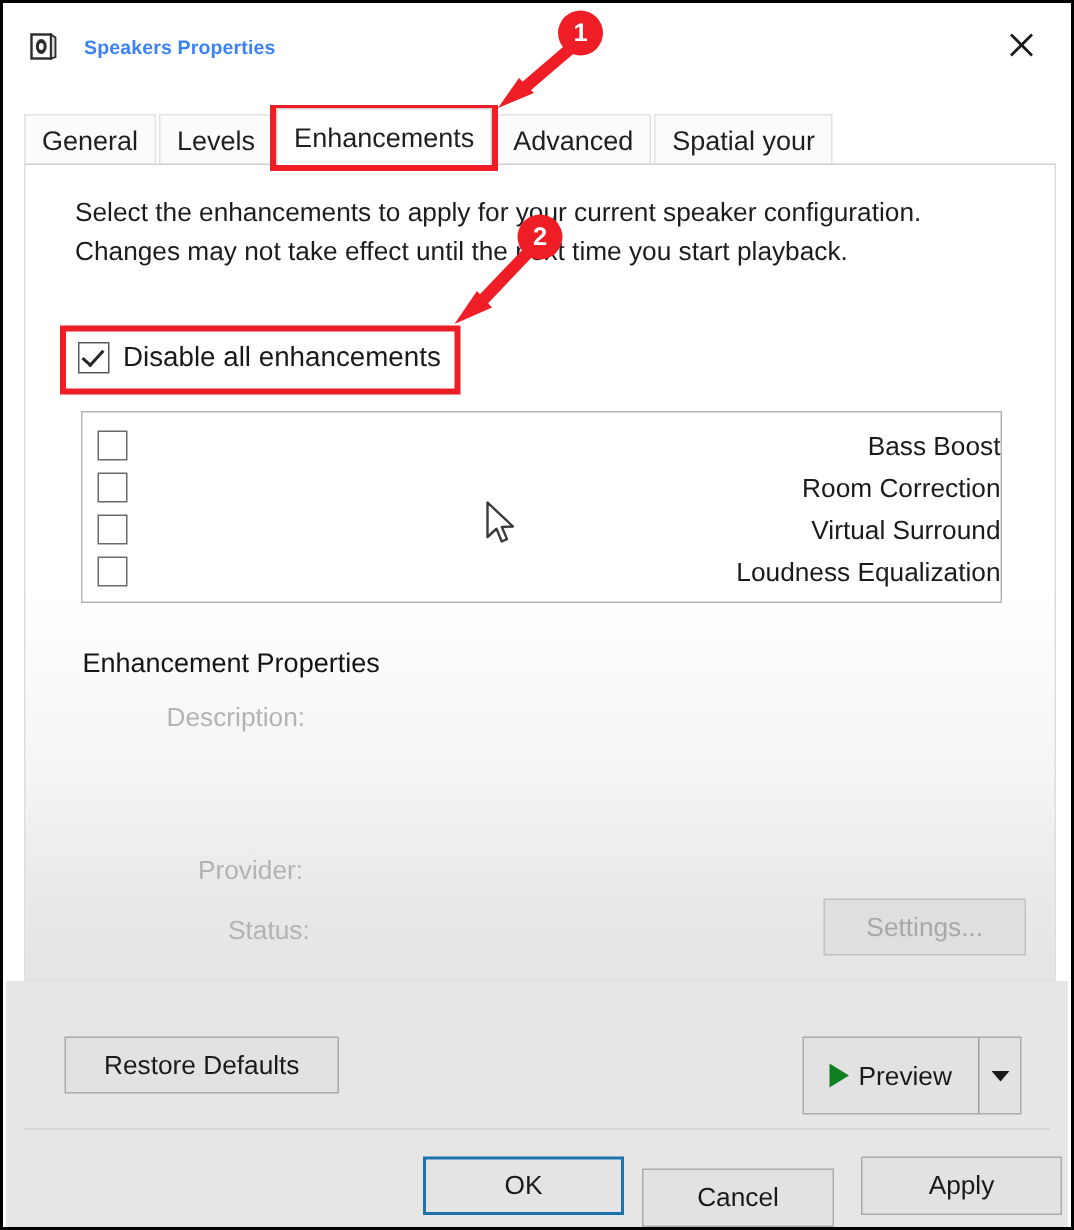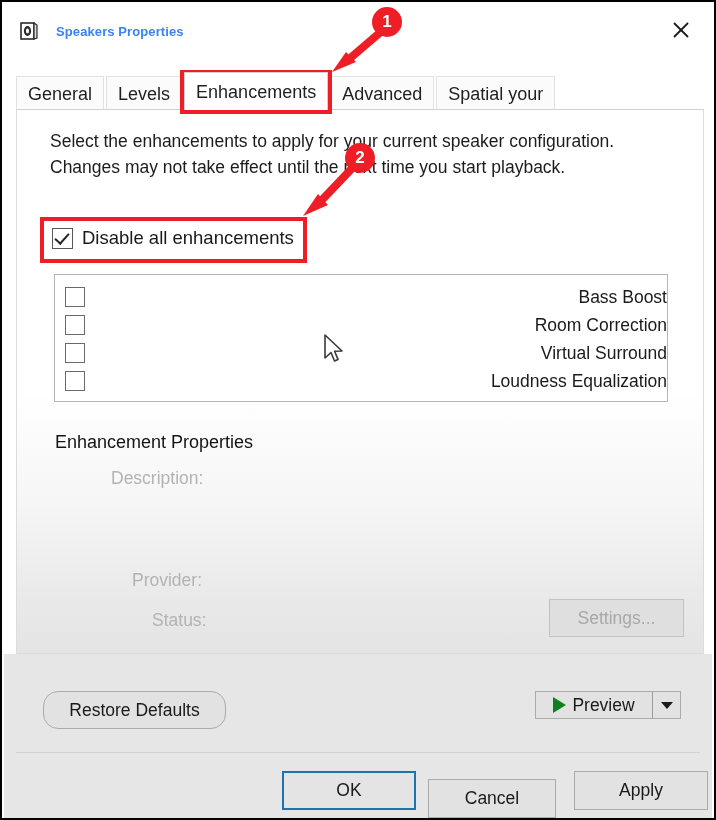--- a/index.html
+++ b/index.html
@@ -227,28 +227,28 @@
     box-sizing: border-box;
     background: #e2e2e2;
     border: 1px solid #ababab;
     color: #1a1a1a;
     font-size: 17.5px;
     display: flex;
     align-items: center;
     justify-content: center;
     white-space: nowrap;
   }
-  .btn-restore  { left: 39px;  top: 37px;  width: 183px; height: 38px; border-radius: 15px; }
+  .btn-restore  { left: 39px;  top: 37px;  width: 183px; height: 38px; }
 
   .preview-wrap {
     position: absolute;
     left: 531px;
     top: 37px;
     width: 146px;
-    height: 28px;
+    height: 52px;
     display: flex;
     box-sizing: border-box;
     border: 1px solid #ababab;
     background: #e2e2e2;
   }
   .preview-main {
     flex: 1 1 auto;
     display: flex;
     align-items: center;
     justify-content: center;

